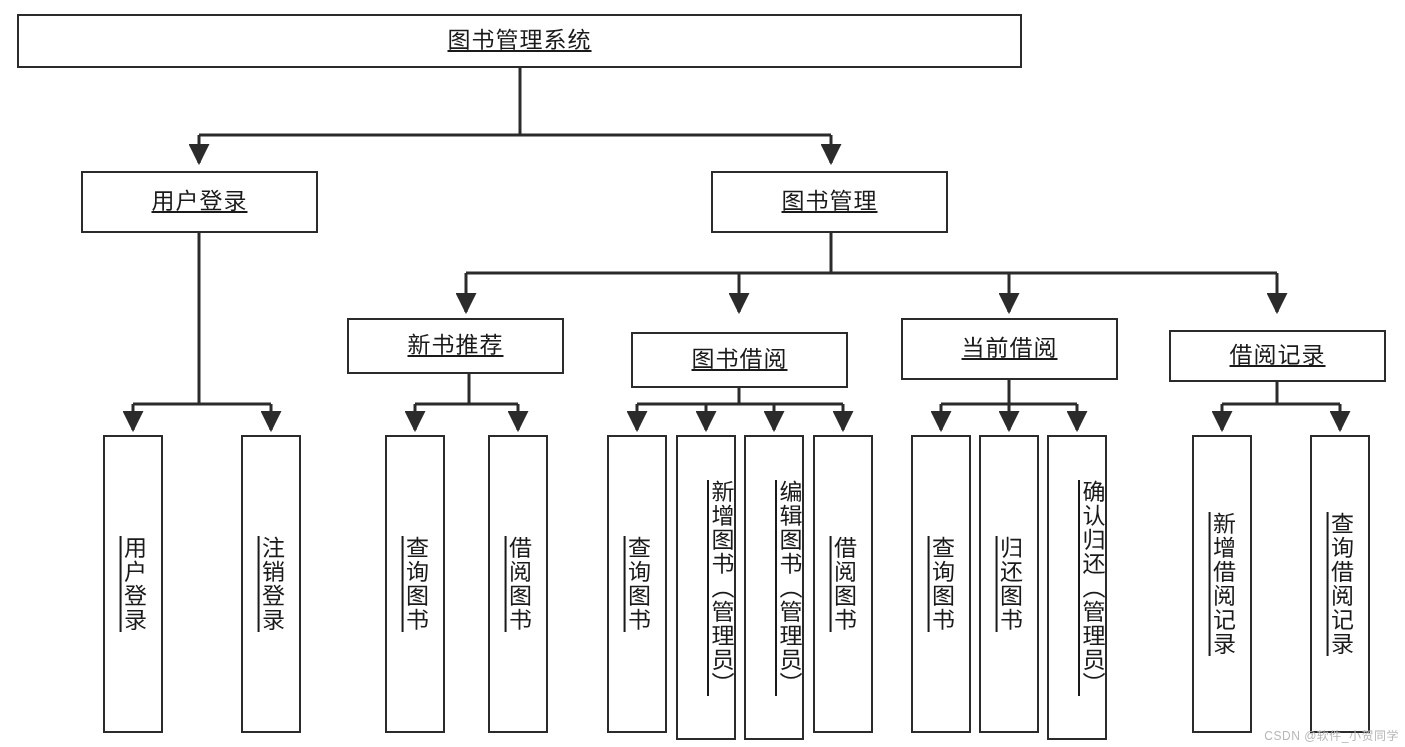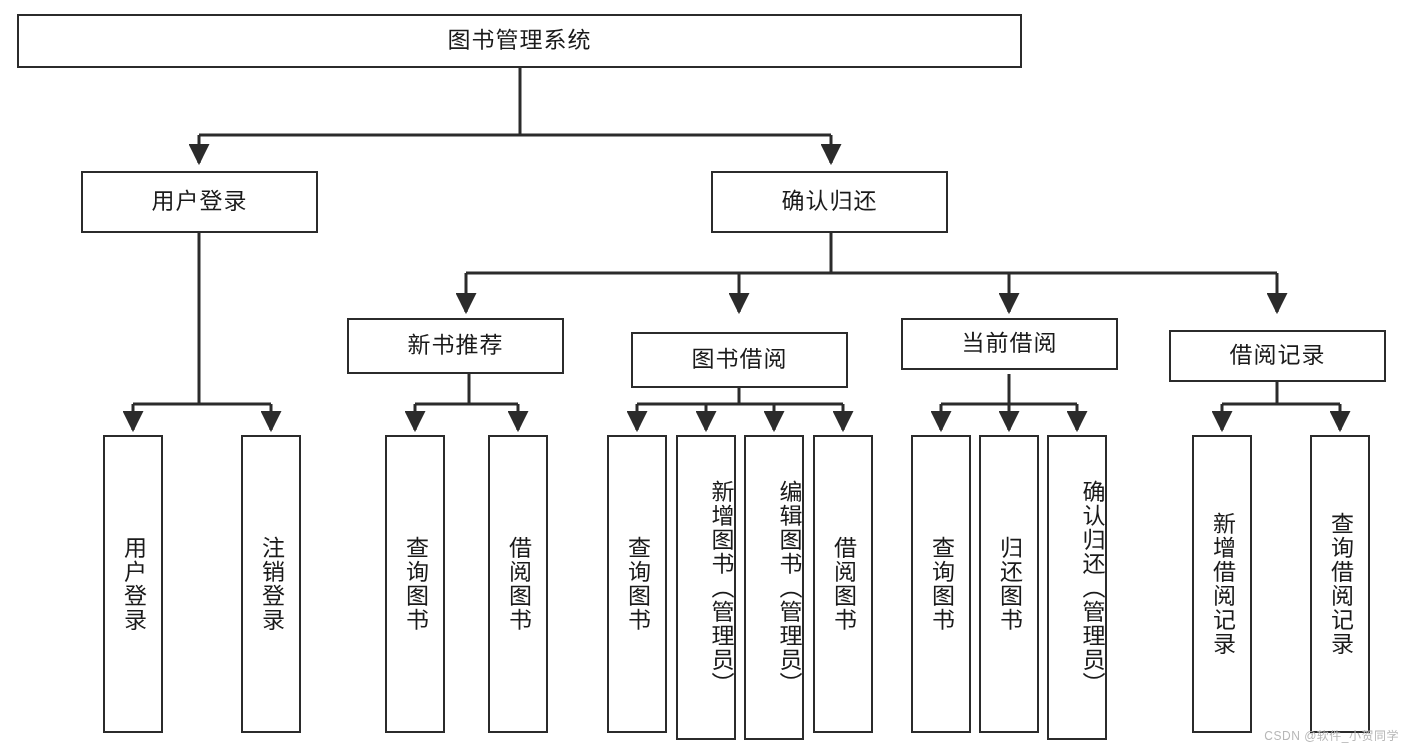--- a/index.html
+++ b/index.html
@@ -29,20 +29,21 @@
     position: absolute;
     box-sizing: border-box;
     border: 2px solid #2b2b2b;
     background: #ffffff;
     color: #1a1a1a;
     display: flex;
     align-items: center;
     justify-content: center;
     text-align: center;
     z-index: 2;
+    text-decoration: underline;
   }
   .node-h {
     font-size: 23px;
     letter-spacing: 1px;
     line-height: 1.2;
   }
   .node-v {
     font-size: 23px;
     line-height: 1.18;
     letter-spacing: 1px;
@@ -123,30 +124,30 @@
   </svg>
 
   <div class="node node-h" style="left:17px; top:14px; width:1005px; height:54px;">
     <span>图书管理系统</span>
   </div>
 
   <div class="node node-h" style="left:81px; top:171px; width:237px; height:62px;">
     <span>用户登录</span>
   </div>
   <div class="node node-h" style="left:711px; top:171px; width:237px; height:62px;">
-    <span>确认归还</span>
+    <span>图书管理</span>
   </div>
 
   <div class="node node-h" style="left:347px; top:318px; width:217px; height:56px;">
     <span>新书推荐</span>
   </div>
   <div class="node node-h" style="left:631px; top:318px; width:217px; height:56px;margin-top:14px;">
     <span>图书借阅</span>
   </div>
-  <div class="node node-h" style="left:901px; top:318px; width:217px; height:52px;justify-content:center;">
+  <div class="node node-h" style="left:901px; top:318px; width:217px; height:62px;justify-content:center;">
     <span>当前借阅</span>
   </div>
   <div class="node node-h" style="left:1169px; top:318px; width:217px; height:52px;margin-top:12px;">
     <span>借阅记录</span>
   </div>
 
   <div class="node node-v" style="left:103px; top:435px; width:60px; height:298px;">
     <span>用户登录</span>
   </div>
   <div class="node node-v" style="left:241px; top:435px; width:60px; height:298px;">

